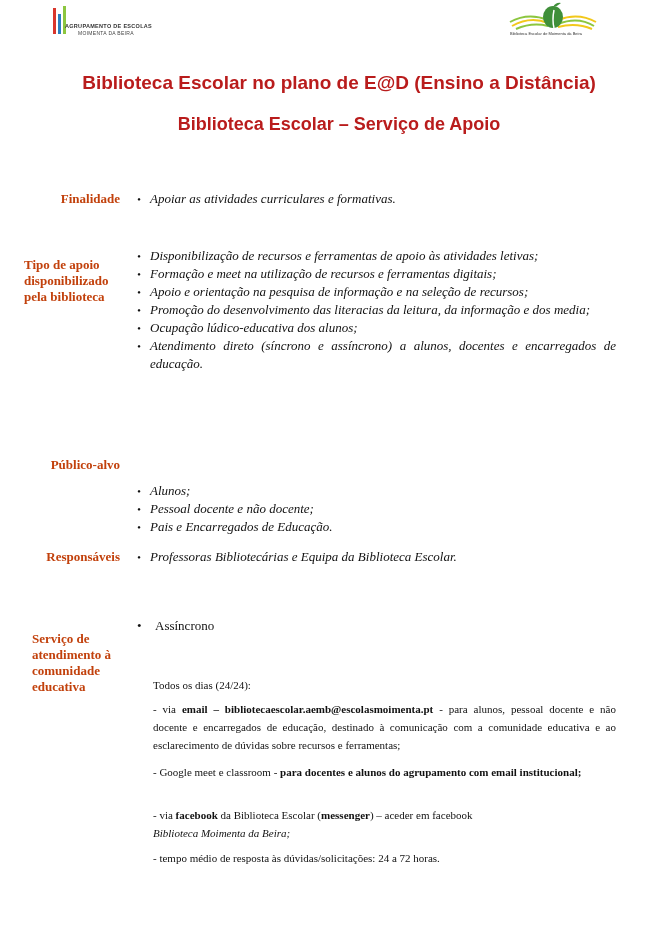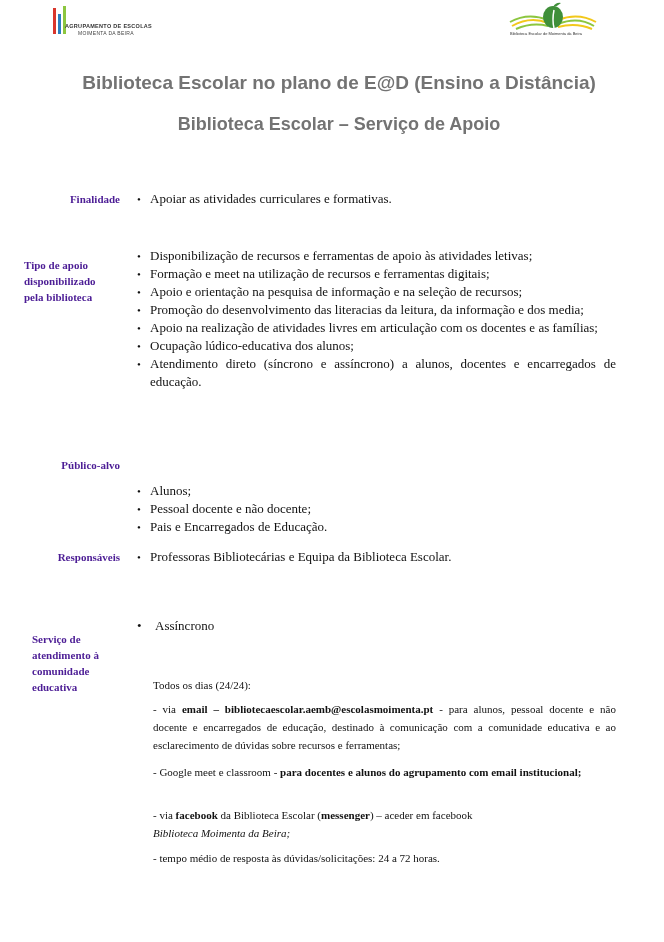--- a/index.html
+++ b/index.html
@@ -13,27 +13,27 @@
   .logo-left .b1 { left: 0; height: 26px; background: #d9362c; }
   .logo-left .b2 { left: 5px; height: 20px; background: #2a7fc0; }
   .logo-left .b3 { left: 10px; height: 28px; background: #8cc63f; }
   .logo-left .t1 { position: absolute; left: 15px; top: 19px; font-family: "Liberation Sans", sans-serif; font-size: 5.5px; font-weight: bold; letter-spacing: 0.3px; color: #333; white-space: nowrap; }
   .logo-left .t2 { position: absolute; left: 28px; top: 26px; font-family: "Liberation Sans", sans-serif; font-size: 5px; letter-spacing: 0.3px; color: #444; white-space: nowrap; }
 
   .logo-right { position: absolute; left: 508px; top: 2px; width: 90px; height: 36px; }
   .logo-right svg { position: absolute; left: 0; top: 0; }
   .logo-right .cap { position: absolute; left: 2px; top: 29px; font-family: "Liberation Sans", sans-serif; font-size: 4px; color: #333; white-space: nowrap; }
 
-  h1, h2 { margin: 0; position: absolute; left: 0; width: 664px; text-align: center; font-family: "Liberation Sans", sans-serif; font-weight: bold; color: #737373; }
+  h1, h2 { margin: 0; position: absolute; left: 0; width: 664px; text-align: center; font-family: "Liberation Sans", sans-serif; font-weight: bold; color: #b91c1c; }
   h1 { top: 72px; font-size: 19px; padding-left: 14px; box-sizing: border-box; }
   h2 { top: 114px; font-size: 18px; padding-left: 14px; box-sizing: border-box; }
 
-  .label { position: absolute; font-weight: bold; font-size: 11px; line-height: 16px; color: #4c1d95; }
+  .label { position: absolute; font-weight: bold; font-size: 13px; line-height: 16px; color: #c2410c; }
   .label.right { text-align: right; }
-  ul.items { position: absolute; margin: 0; padding: 0; list-style: none; font-size: 13px; line-height: 18px; }
+  ul.items { position: absolute; margin: 0; padding: 0; list-style: none; font-size: 13px; line-height: 18px; font-style: italic; }
   ul.items li { position: relative; padding-left: 13px; text-align: justify; }
   ul.items li::before { content: "•"; position: absolute; left: 0; top: 0; font-size: 11px; }
 
   .sec-finalidade-label { left: 20px; top: 191px; width: 100px; }
   .sec-finalidade-list { left: 137px; top: 190px; width: 480px; }
 
   .sec-tipo-label { left: 24px; top: 257px; width: 110px; }
   .sec-tipo-list { left: 137px; top: 247px; width: 479px; }
 
   .sec-publico-label { left: 20px; top: 457px; width: 100px; }
@@ -93,21 +93,20 @@
 <div class="label sec-tipo-label">
   <div>Tipo de apoio</div>
   <div>disponibilizado</div>
   <div>pela biblioteca</div>
 </div>
 <ul class="items sec-tipo-list">
   <li>Disponibilização de recursos e ferramentas de apoio às atividades letivas;</li>
   <li>Formação e meet na utilização de recursos e ferramentas digitais;</li>
   <li>Apoio e orientação na pesquisa de informação e na seleção de recursos;</li>
   <li>Promoção do desenvolvimento das literacias da leitura, da informação e dos media;</li>
-  <li>Apoio na realização de atividades livres em articulação com os docentes e as famílias;</li>
   <li>Ocupação lúdico-educativa dos alunos;</li>
   <li>Atendimento direto (síncrono e assíncrono) a alunos, docentes e encarregados de educação.</li>
 </ul>
 
 <div class="label right sec-publico-label">Público-alvo</div>
 <ul class="items sec-publico-list">
   <li>Alunos;</li>
   <li>Pessoal docente e não docente;</li>
   <li>Pais e Encarregados de Educação.</li>
 </ul>

